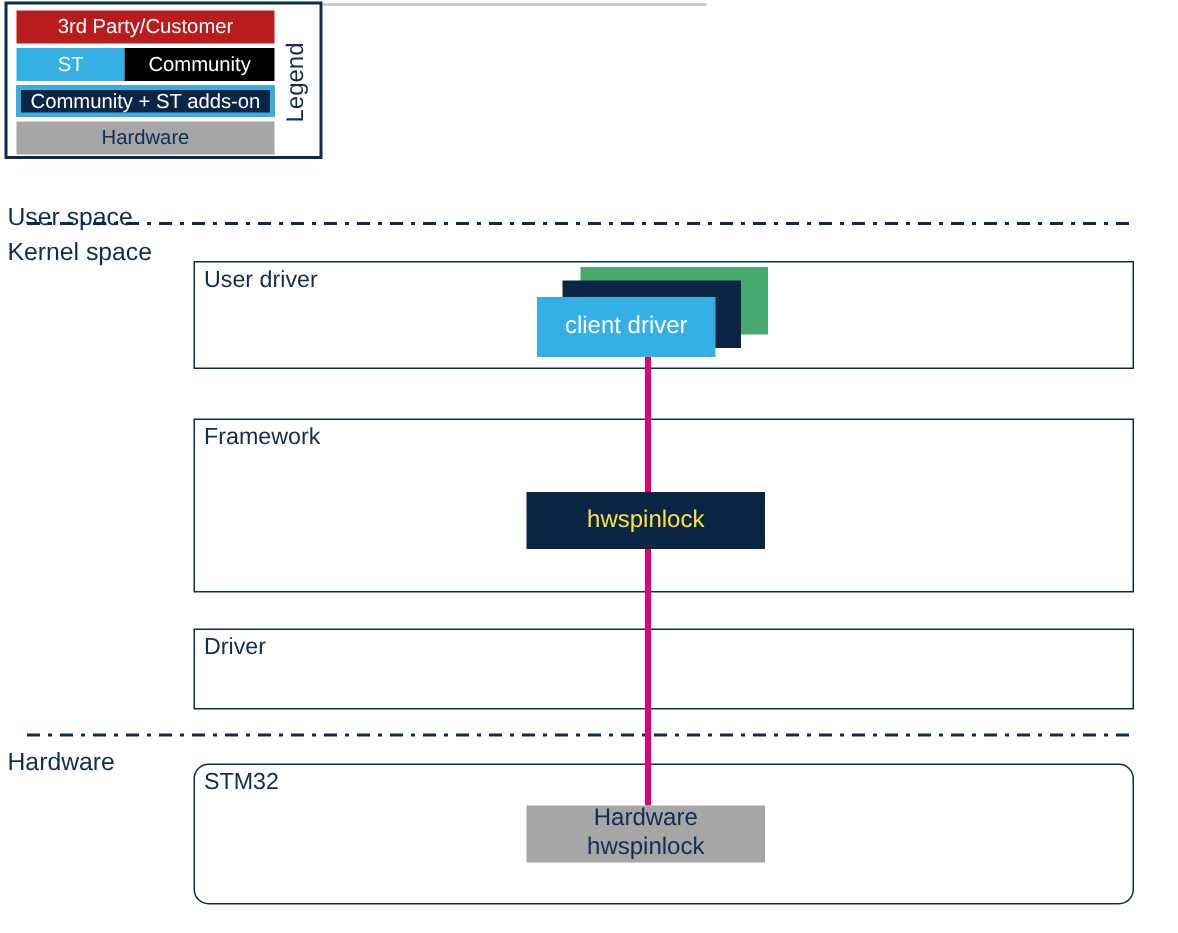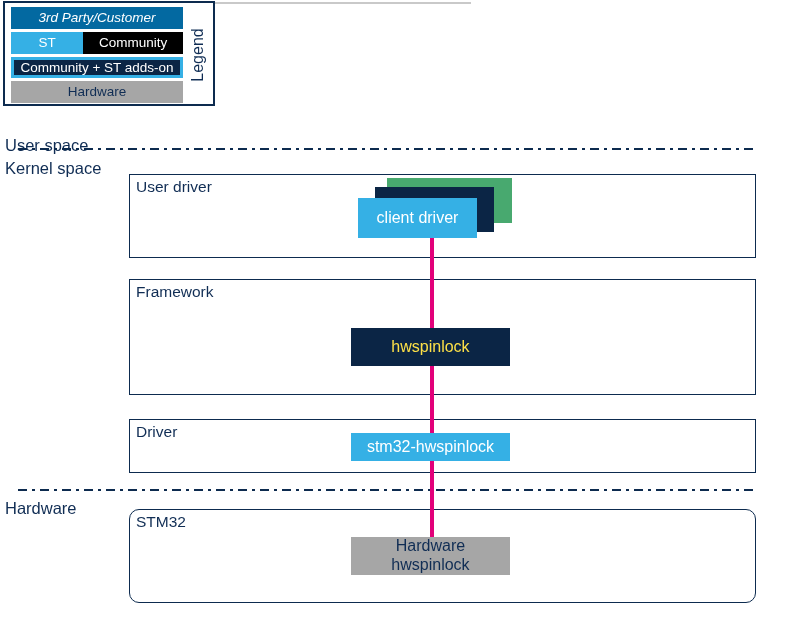--- a/index.html
+++ b/index.html
@@ -51,23 +51,22 @@
   .legend-cell {
     display: flex;
     align-items: center;
     justify-content: center;
     font-size: 13.5px;
     line-height: 1;
     white-space: nowrap;
   }
   .lg-third {
     width: 100%;
-    background: #0369a1;
-    color: #ffffff;
-    font-style: italic;
+    background: #b91c1c;
+    color: #ffffff;
   }
   .lg-st {
     width: 42%;
     background: #35B0E5;
     color: #ffffff;
   }
   .lg-community {
     width: 58%;
     background: #000000;
     color: #ffffff;
@@ -134,21 +133,21 @@
     left: 129px;
     width: 627px;
   }
   .frame-title {
     position: absolute;
     left: 6px; top: 3px;
     font-size: 15.5px;
     color: #102D54;
     white-space: nowrap;
   }
-  .frame-user   { top: 174px; height: 84px; }
+  .frame-user   { top: 174px; height: 72px; }
   .frame-fw     { top: 279px; height: 116px; }
   .frame-driver { top: 419px; height: 54px; }
   .frame-stm32  { top: 509px; height: 94px; border-radius: 10px; }
 
   
   .connector {
     left: 430px; top: 238px; width: 4px; height: 299px;
     background: #E2007A;
     z-index: 2;
   }
@@ -259,20 +258,19 @@
   </div>
 
   <div class="abs connector"></div>
 
   <div class="abs block blk-green"></div>
   <div class="abs block blk-navy-stack"></div>
   <div class="abs block blk-client">client driver</div>
 
   <div class="abs block blk-hwspinlock">hwspinlock</div>
 
-  <div class="abs block blk-stm32hws">stm32-hwspinlock</div>
 
   <div class="abs block blk-semaphores">
     <div>Hardware</div>
     <div>hwspinlock</div>
   </div>
 
 </div>
 
 </body></html>

